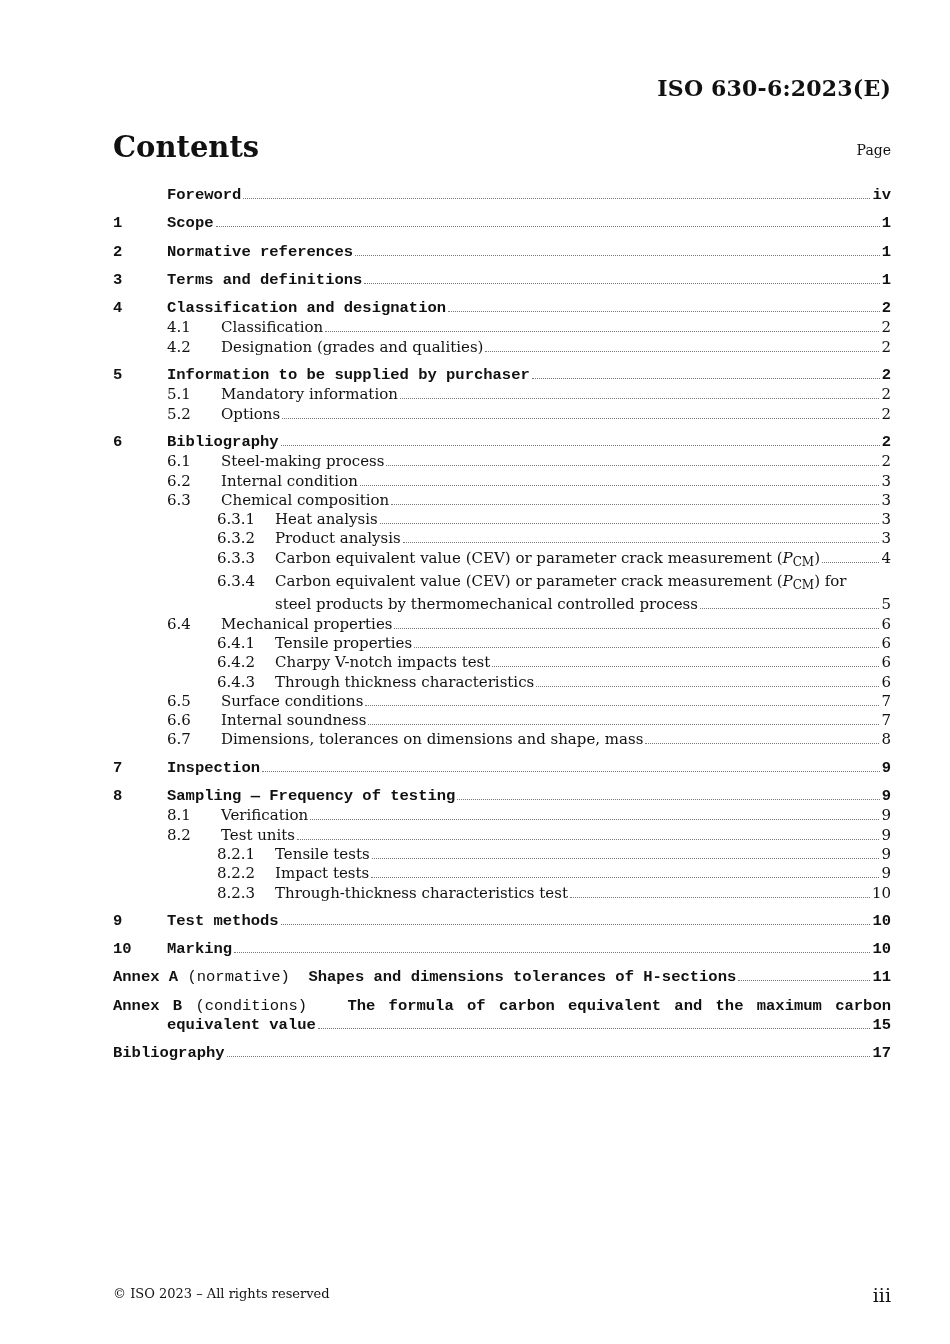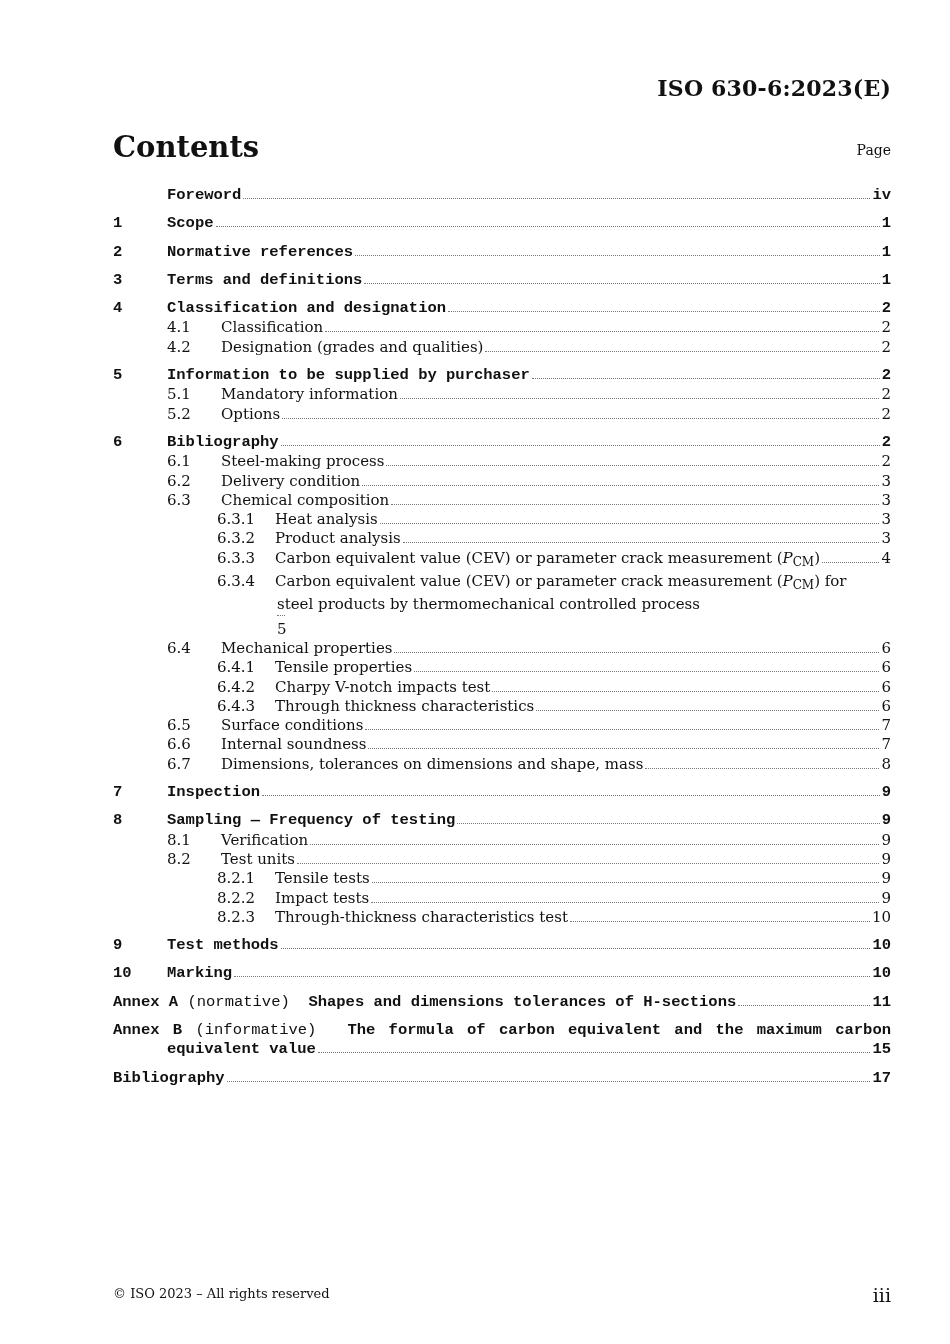--- a/index.html
+++ b/index.html
@@ -14,21 +14,21 @@
   .entry.first { margin-top: 0; }
   .row { display: flex; align-items: baseline; }
   .num { flex: 0 0 auto; }
   .l0 .num { width: 54px; }
   .l1 .num { width: 54px; padding-left: 54px; }
   .l2 .num { width: 58px; padding-left: 104px; }
   .text { flex: 0 1 auto; white-space: nowrap; }
   .dots { flex: 1 1 auto; border-bottom: 1px dotted #777; margin: 0 2px 4px 2px; min-width: 8px; }
   .pg { flex: 0 0 auto; text-align: right; }
   .l0 .pg { font-weight: bold; }
-  .cont { padding-left: 162px; flex-direction: column; }
+  .cont { padding-left: 162px; }
   .annex .text { white-space: normal; }
   .annex-kind { font-weight: normal; text-align: right; }
   .annexb-line1 { font-weight: bold; display: flex; justify-content: space-between; word-spacing: 4px; }
   .annexb-line2 { padding-left: 54px; }
   sub { font-size: 12px; vertical-align: -3px; }
   .footer { position: absolute; top: 1286px; left: 113px; width: 778px; font-size: 13px; }
   .footer .copy { position: absolute; left: 0; top: 0; }
   .footer .pnum { position: absolute; right: 0; top: -2px; font-size: 19px; }
 </style>
 </head>
@@ -135,21 +135,21 @@
         <div class="row">
           <span class="num">6.1</span>
           <span class="text"><span>Steel-making process</span></span>
           <span class="dots"></span>
           <span class="pg">2</span>
         </div>
       </div>
       <div class="entry l1">
         <div class="row">
           <span class="num">6.2</span>
-          <span class="text"><span>Delivery condition</span></span>
+          <span class="text"><span>Internal condition</span></span>
           <span class="dots"></span>
           <span class="pg">3</span>
         </div>
       </div>
       <div class="entry l1">
         <div class="row">
           <span class="num">6.3</span>
           <span class="text"><span>Chemical composition</span></span>
           <span class="dots"></span>
           <span class="pg">3</span>
@@ -327,21 +327,21 @@
         <span class="annex-kind">(normative)</span>
         &nbsp;<span>Shapes and dimensions tolerances of H-sections</span>
       </span>
       <span class="dots"></span>
       <span class="pg">11</span>
     </div>
   </div>
 
   <div class="entry l0 annex">
     <div class="annexb-line1">
-      <span><span>Annex B</span> <span class="annex-kind">(informative)</span></span>
+      <span><span>Annex B</span> <span class="annex-kind">(conditions)</span></span>
       <span>The formula of carbon equivalent and the maximum carbon</span>
     </div>
     <div class="row annexb-line2">
       <span class="text">equivalent value</span>
       <span class="dots"></span>
       <span class="pg">15</span>
     </div>
   </div>
 
   <div class="entry l0">

